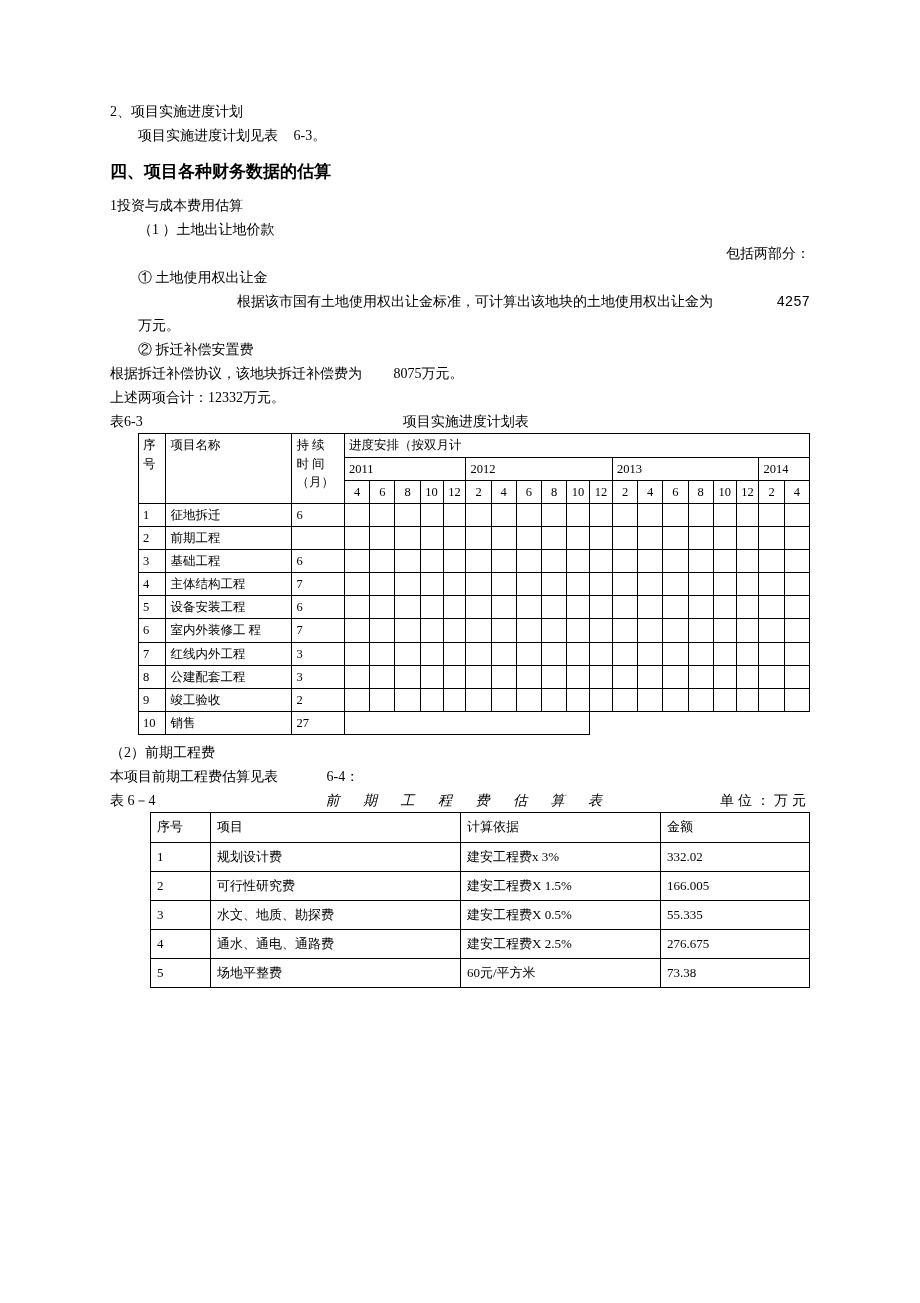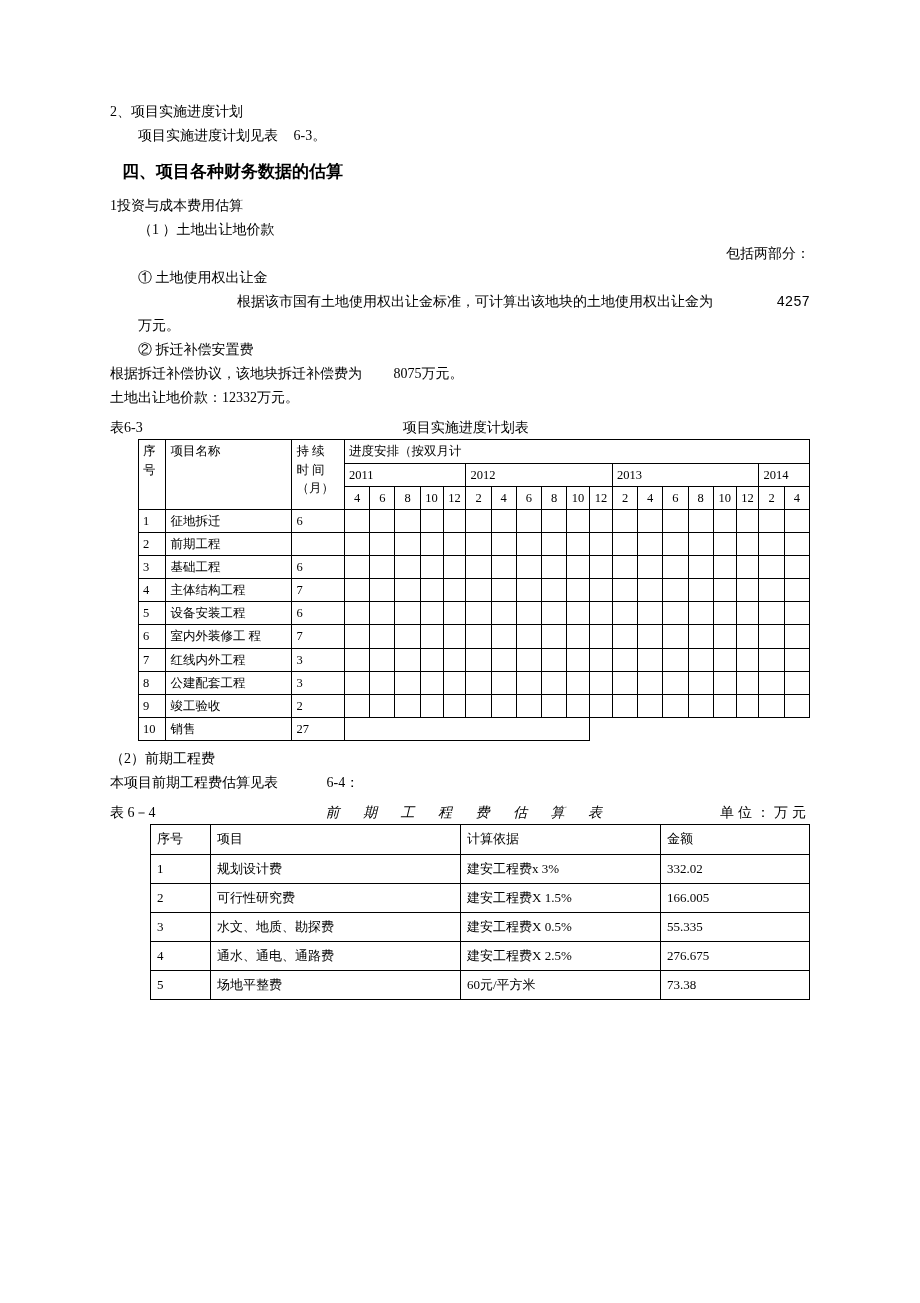--- a/index.html
+++ b/index.html
@@ -7,26 +7,26 @@
     font-size: 14px;
     color: #000;
     margin: 0;
     padding: 100px 110px 60px 110px;
     background: #fff;
     line-height: 1.7;
   }
   .section-title {
     font-weight: bold;
     font-size: 17px;
-    margin: 10px 0 8px 12px;
+    margin: 10px 0 8px 0;
   }
   .indent-1 { margin-left: 28px; }
   .indent-2 { margin-left: 56px; text-align: right; }
   .gap-value { display: inline-block; margin-left: 60px; font-family: Liberation Mono, monospace; }
-  .table-row { display: flex; align-items: flex-start; margin-top: 6px; }
+  .table-row { display: flex; align-items: flex-start; }
   .table-label { }
   .table-title { flex: 0 0 auto; margin-left: 260px; }
   .table-unit { margin-left: auto; letter-spacing: 4px; }
   table {
     border-collapse: collapse;
     width: 100%;
     font-size: 13px;
   }
   td, th {
     border: 1px solid #000;
@@ -67,21 +67,21 @@
 <div class="indent-2">
   <span>根据该市国有土地使用权出让金标准，可计算出该地块的土地使用权出让金为</span>
   <span class="gap-value">4257</span>
 </div>
 <div class="indent-1">万元。</div>
 <div class="indent-1">② 拆迁补偿安置费</div>
 <div>
   <span>根据拆迁补偿协议，该地块拆迁补偿费为</span>
   <span style="margin-left:28px">8075万元。</span>
 </div>
-<div>土地出让地价款：12332万元。</div>
+<div>上述两项合计：12332万元。</div>
 
 <div class="table-row">
   <span class="table-label">表6-3</span>
   <span class="table-title">项目实施进度计划表</span>
 </div>
 
 <table class="sched">
   <colgroup>
     <col style="width:24px">
       <col style="width:110px">

